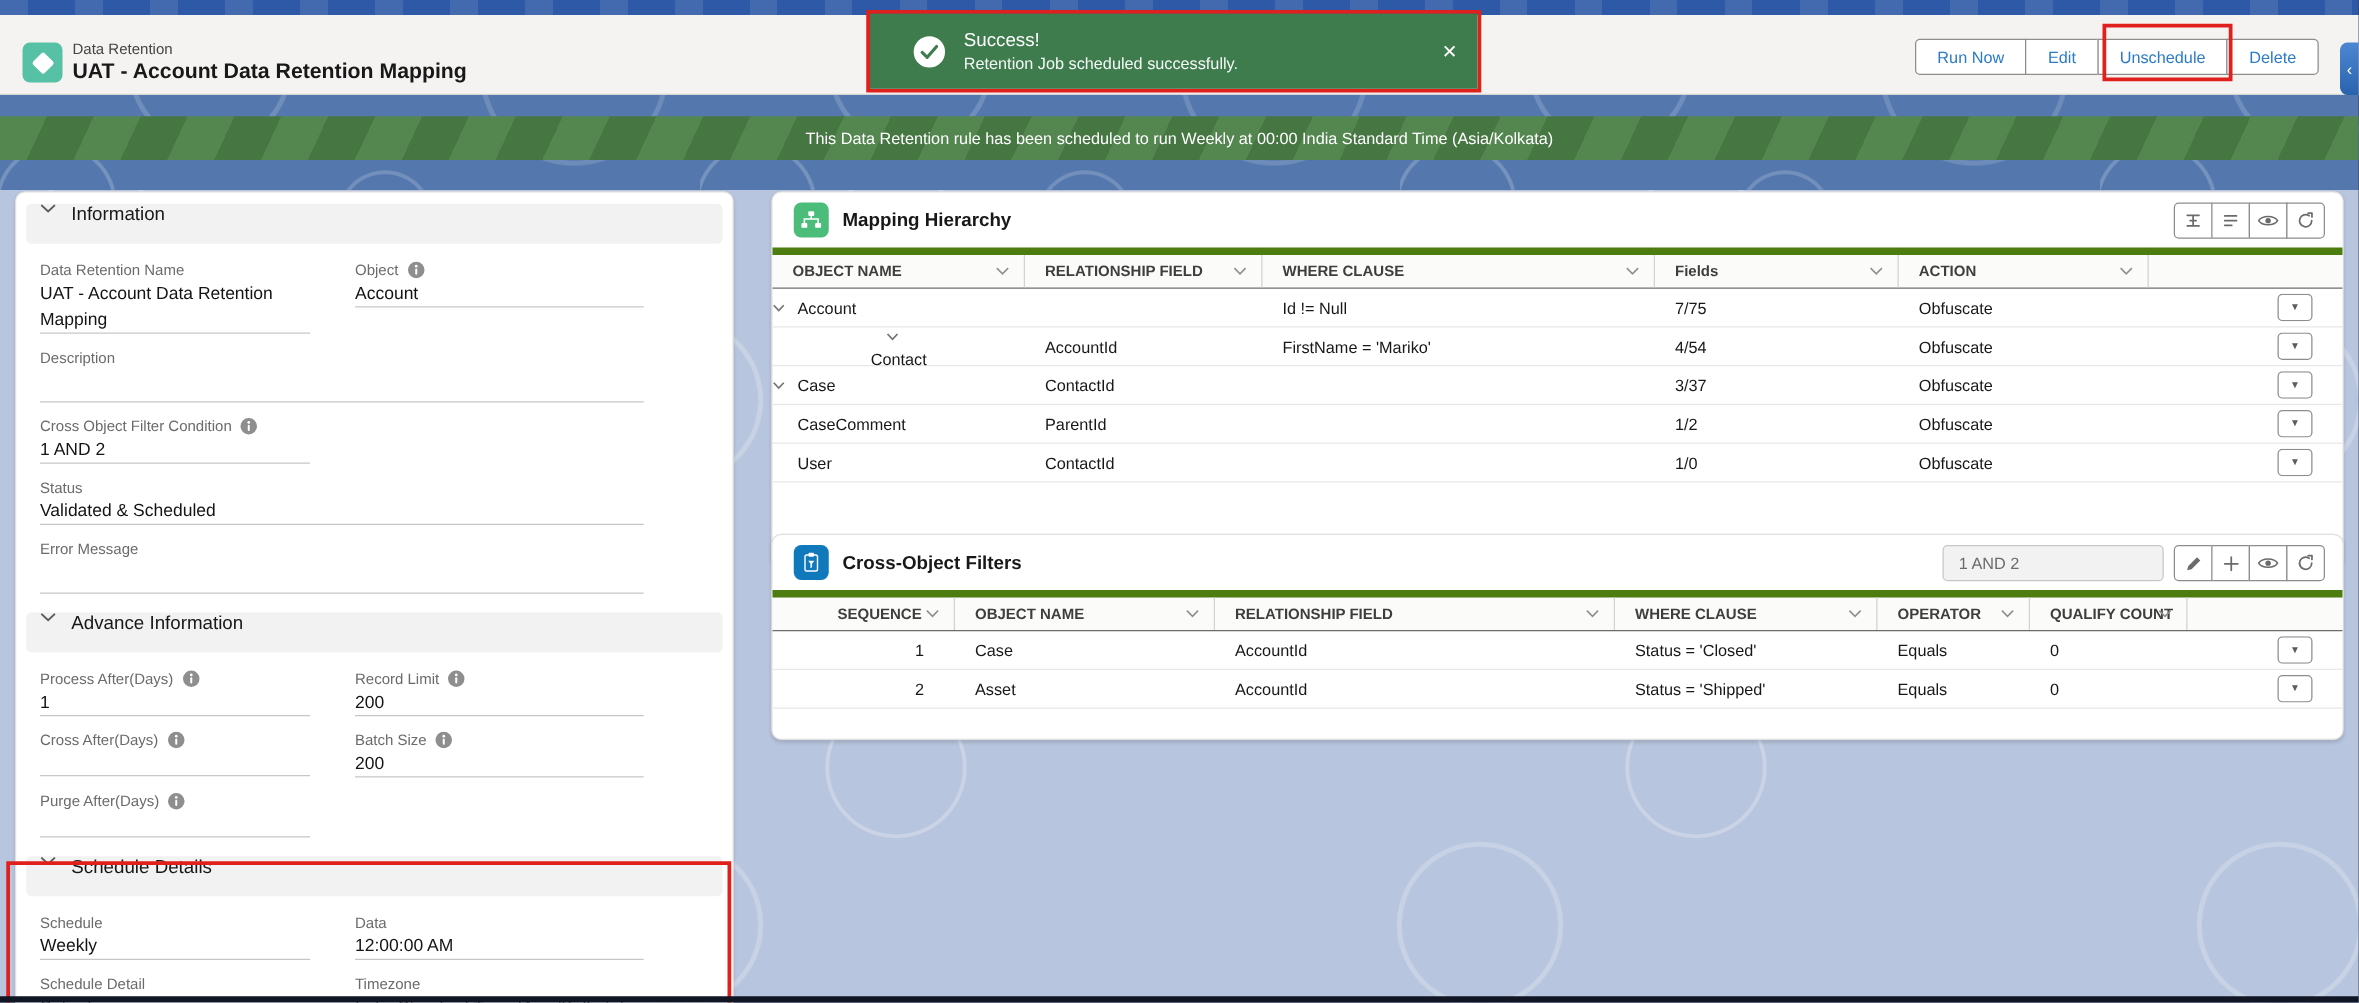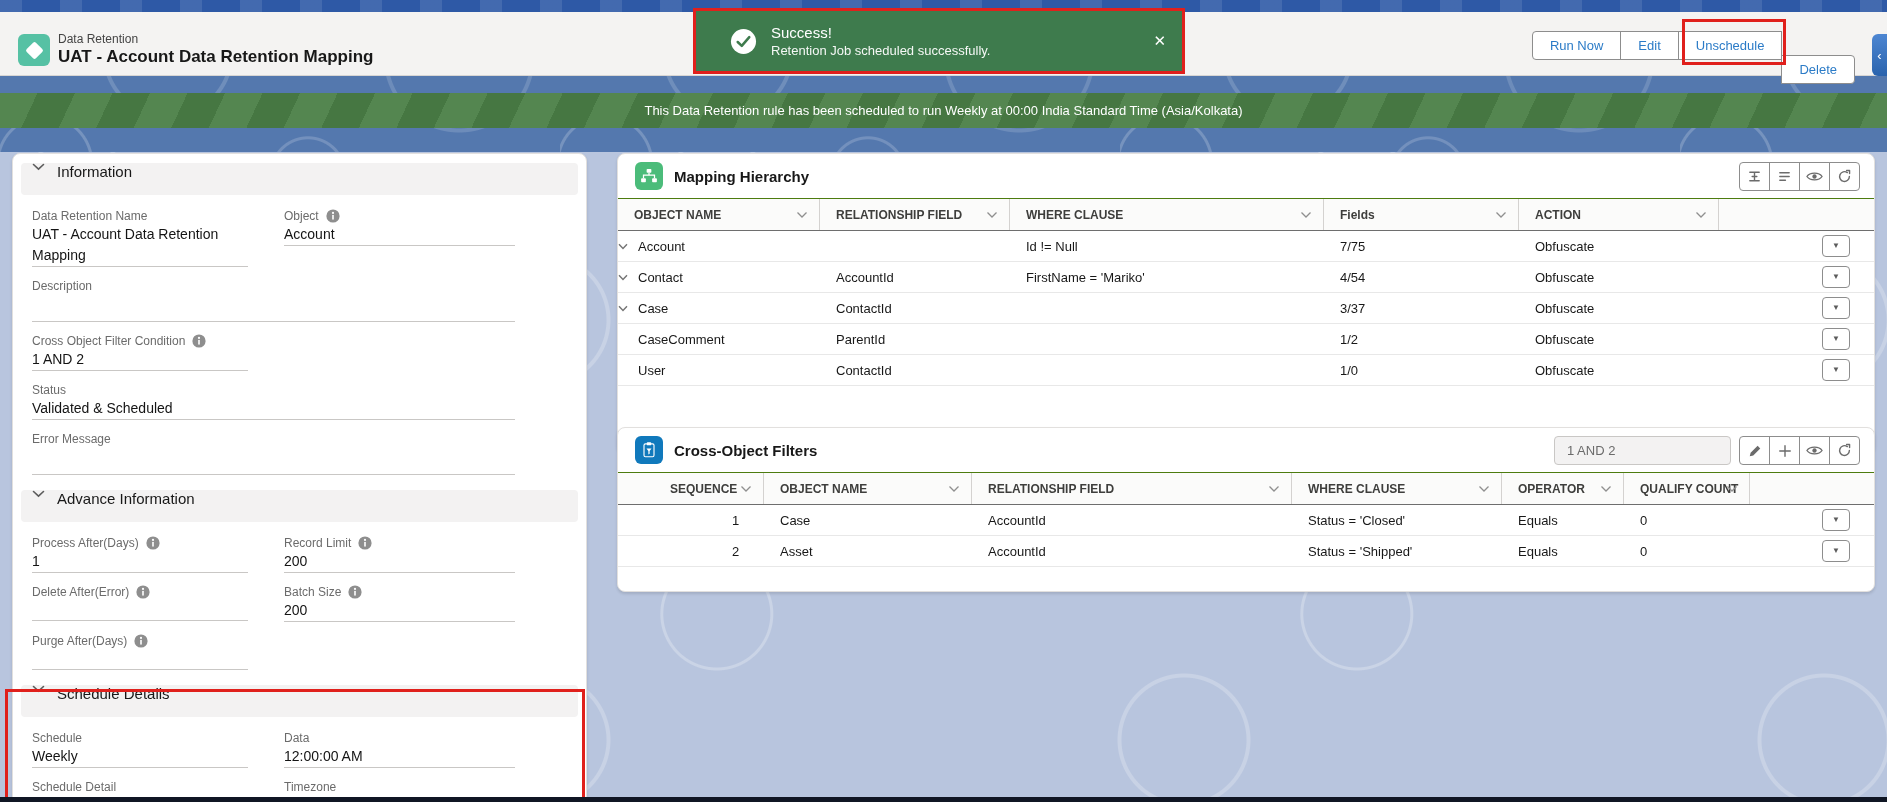--- a/index.html
+++ b/index.html
@@ -34,21 +34,21 @@
   .record-icon .diamond { width:13px; height:13px; background:#fff; transform:rotate(45deg); border-radius:2px; }
   .obj-label { font-size:12px; color:#444; line-height:14px; }
   .page-title { font-size:17px; font-weight:bold; color:#181818; line-height:22px; }
 
   .action-group { position:absolute; right:32px; top:19px; display:flex; height:46px; }
   .action-group button {
     background:#fff; border:1px solid #8d8d8d; color:#2b7bc7; font-size:13px;
     font-family:"Liberation Sans", sans-serif; padding:0 17px; cursor:pointer; height:29px; }
   .action-group button:not(:first-child){ margin-left:-1px; }
   .action-group button:first-child{ border-radius:4px 0 0 4px; }
-  .action-group button:last-child{ border-radius:0 4px 4px 0;margin-top:24px; }
+  .action-group button:last-child{ border-radius:0 4px 4px 0; }
 
   .side-toggle { position:absolute; right:0; top:22px; width:15px; height:42px; border-radius:6px 0 0 6px;
     background:linear-gradient(180deg,#4d86d2,#2a63ad); color:#fff; font-size:13px; display:flex; align-items:center; justify-content:center; }
 
   
   .annotation { position:absolute; border:3px solid #e0201c; z-index:40; pointer-events:none; }
   .toast-annotation { left:693px; top:8px; width:492px; height:66px; pointer-events:auto; }
   .toast { position:absolute; inset:0; background:#3e7b4d; display:flex; align-items:center; padding-left:34px; }
   .toast-check { width:27px; height:27px; flex:0 0 27px; }
   .toast-text { margin-left:14px; }
@@ -96,33 +96,33 @@
   .icon-btn:last-child{ border-radius:0 4px 4px 0; }
   .mh-toolbar { position:absolute; right:14px; top:8px; }
   .cf-toolbar { position:absolute; right:14px; top:8px; display:flex; align-items:center; }
   .cond-box { width:177px; height:29px; background:#f3f2f2; border:1px solid #c9c7c5; border-radius:4px; color:#6b6b6b; font-size:13px;
     display:flex; align-items:center; padding-left:12px; margin-right:8px; }
 
   .mapping-card { left:617px; top:153px; width:1258px; height:300px; }
   .cross-card { left:617px; top:427px; width:1258px; height:165px; }
   .privsec-card { left:617px; top:608px; width:1258px; height:50px; }
 
-  .tbl-header { display:grid; height:33px; background:#fbfbfa; border-top:1px solid #4d7c0f; border-bottom:1px solid #6e6e6e; align-items:center;text-align:center; }
+  .tbl-header { display:grid; height:33px; background:#fbfbfa; border-top:6px solid #4d7c0f; border-bottom:1px solid #6e6e6e; align-items:center;text-align:center; }
   .th { position:relative; height:100%; display:flex; align-items:center; padding-left:16px; font-size:12px; font-weight:bold; color:#3e3e3c; border-right:1px solid #d4d2d0; cursor:pointer; }
   .th:last-child { border-right:none; }
   .th .col-chev { position:absolute; right:11px; }
   .tbl-row { display:grid; height:31px; align-items:center; border-bottom:1px solid #e8e8e8; font-size:13px; color:#181818; }
   .td { padding-left:16px; overflow:hidden; white-space:nowrap; }
   .mh-cols { grid-template-columns:202px 190px 314px 195px 200px 1fr; }
   .cf-cols { grid-template-columns:110px 208px 320px 210px 122px 126px 1fr;padding-left:36px; }
   .td.seq { padding-left:78px; }
   .td.tree { display:flex; align-items:center; padding-left:0; }
   .chev-slot { width:20px; flex:0 0 20px; display:flex; align-items:center; cursor:pointer; }
   .chev-slot.hidden svg { visibility:hidden; }
-  .lvl0 { padding-left:31px; } .lvl1 { padding-left:45px; } .lvl2 { padding-left:57px; } .lvl3 { padding-left:70px; }
+  .lvl0 { padding-left:31px; } .lvl1 { padding-left:45px;flex-direction:column; } .lvl2 { padding-left:57px; } .lvl3 { padding-left:70px; }
   .td.actions { display:flex; justify-content:flex-end; padding-right:24px; }
   .row-menu { width:28px; height:22px; border:1px solid #8d8d8d; border-radius:4px; background:#fff; cursor:pointer;
     display:flex; align-items:center; justify-content:center; color:#5c5c5c; font-size:8px; line-height:1; }
 
   .privsec-card .panel-title-row { height:48px; }
   .panel-icon.lblue { width:26px; height:26px; }
 
   .unsched-annotation { left:1682px; top:19px; width:104px; height:46px; }
   .bottom-edge { position:absolute; left:0; top:797px; width:100%; height:5px; background:#101624; z-index:50; }
 </style>
@@ -256,21 +256,21 @@
           <svg class="info-i" viewBox="0 0 14 14">
               <circle cx="7" cy="7" r="6.6" fill="#8e8e8e"></circle>
               <circle cx="7" cy="3.9" r="1.1" fill="#fff"></circle>
               <rect x="6.2" y="5.8" width="1.6" height="5" rx="0.8" fill="#fff"></rect>
             </svg>
         </div>
         <div class="f-value">200</div>
       </div>
       <div class="field">
         <div class="f-label">
-          <span>Delete After(Error)</span>
+          <span>Cross After(Days)</span>
           <svg class="info-i" viewBox="0 0 14 14">
               <circle cx="7" cy="7" r="6.6" fill="#8e8e8e"></circle>
               <circle cx="7" cy="3.9" r="1.1" fill="#fff"></circle>
               <rect x="6.2" y="5.8" width="1.6" height="5" rx="0.8" fill="#fff"></rect>
             </svg>
         </div>
         <div class="f-value"></div>
       </div>
       <div class="field">
         <div class="f-label">

